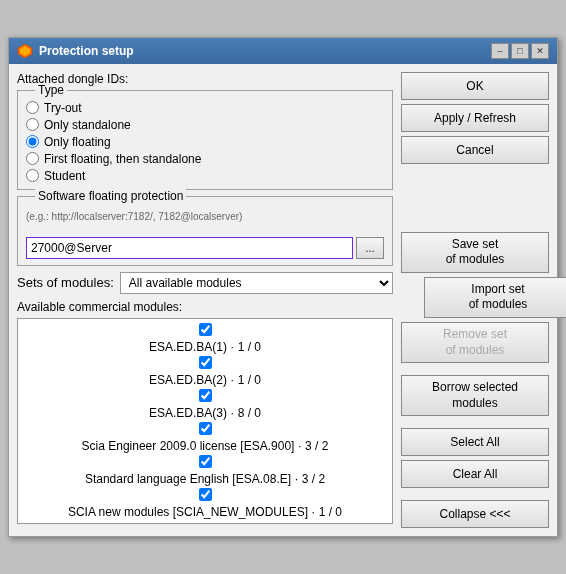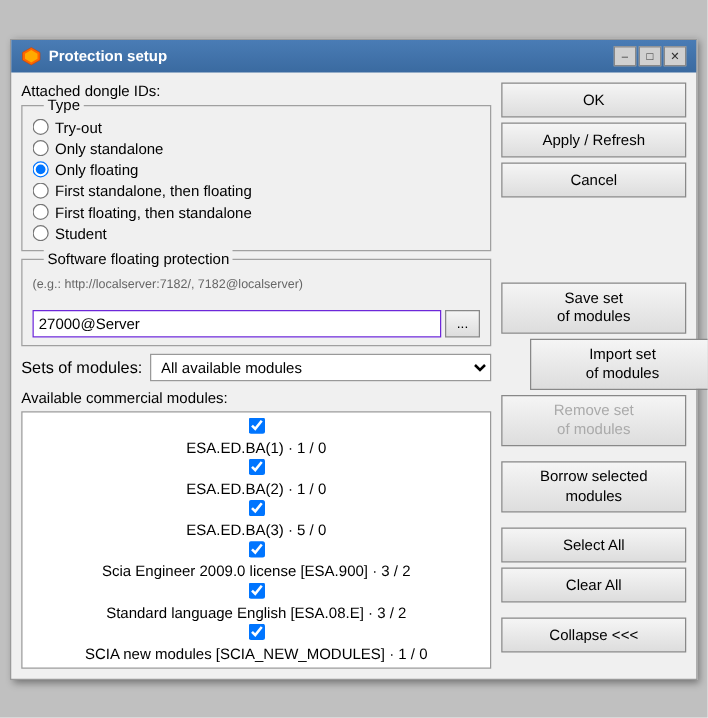--- a/index.html
+++ b/index.html
@@ -241,24 +241,20 @@
           <label class="radio-item">
             <input type="radio" name="type" style="">
             <span>Only standalone</span>
           </label>
           <label class="radio-item">
             <input type="radio" name="type" checked="" style="">
             <span>Only floating</span>
           </label>
           <label class="radio-item">
             <input type="radio" name="type" style="">
-            <span>First standalone, then floating</span>
-          </label>
-          <label class="radio-item">
-            <input type="radio" name="type" style="">
             <span>First floating, then standalone</span>
           </label>
           <label class="radio-item">
             <input type="radio" name="type" style="">
             <span>Student</span>
           </label>
         </div>
       </div>
 
       <div class="group-box">
@@ -284,21 +280,21 @@
         <label class="module-item">
           <input type="checkbox" checked="" style="">
           <span>ESA.ED.BA(1) · 1 / 0</span>
         </label>
         <label class="module-item">
           <input type="checkbox" checked="" style="">
           <span>ESA.ED.BA(2) · 1 / 0</span>
         </label>
         <label class="module-item">
           <input type="checkbox" checked="" style="">
-          <span>ESA.ED.BA(3) · 5 / 0</span>
+          <span>ESA.ED.BA(3) · 8 / 0</span>
         </label>
         <label class="module-item">
           <input type="checkbox" checked="" style="">
           <span>Scia Engineer 2009.0 license [ESA.900] · 3 / 2</span>
         </label>
         <label class="module-item">
           <input type="checkbox" checked="" style="">
           <span>Standard language English [ESA.08.E] · 3 / 2</span>
         </label>
         <label class="module-item">

